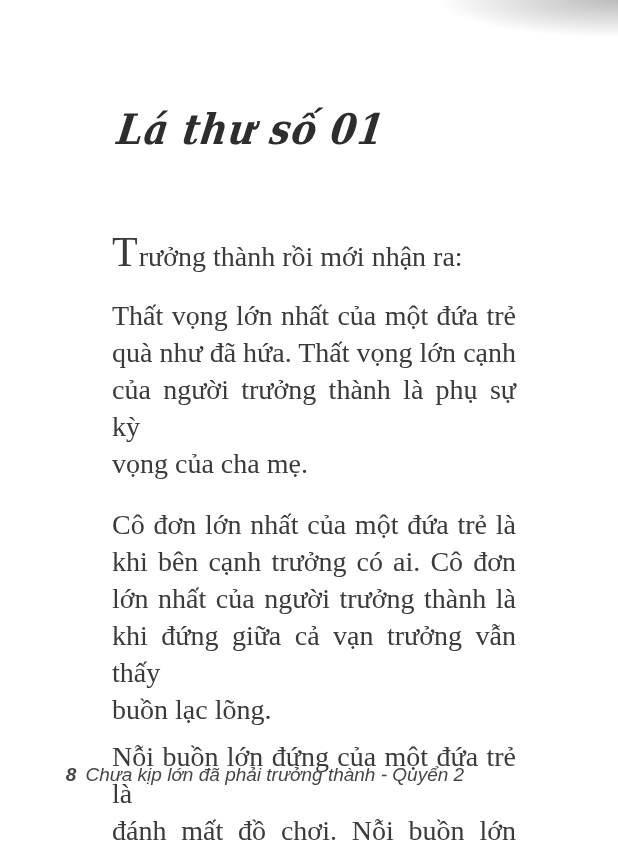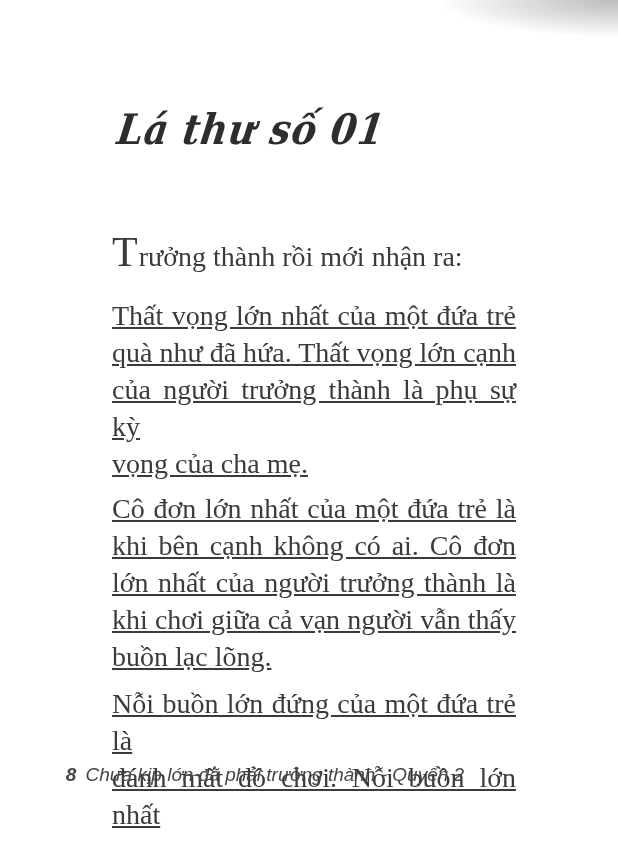--- a/index.html
+++ b/index.html
@@ -60,26 +60,25 @@
     line-height: 44px;
     letter-spacing: 1px;
   }
   .para {
     margin: 0;
     color: #3b3b3b;
     font-size: 28px;
     line-height: 37px;
   }
   .para-2 { margin-top: 18px; }
-  .para-3 { margin-top: 8px; }
+  .para-3 { margin-top: 24px; }
   .para-4 { margin-top: 10px; }
   .text-line {
     text-align: justify;
     text-align-last: justify;
-    text-decoration: underline;
   }
   .text-line.last {
     text-align-last: left;
   }
   .page-footer {
     position: absolute;
     left: 0;
     top: 763px;
     width: 530px;
     text-align: center;
@@ -111,23 +110,23 @@
 
     <div class="para para-2">
       <div class="text-line">Thất vọng lớn nhất của một đứa trẻ</div>
       <div class="text-line">quà như đã hứa. Thất vọng lớn cạnh</div>
       <div class="text-line">của người trưởng thành là phụ sự kỳ</div>
       <div class="text-line last">vọng của cha mẹ.</div>
     </div>
 
     <div class="para para-3">
       <div class="text-line">Cô đơn lớn nhất của một đứa trẻ là</div>
-      <div class="text-line">khi bên cạnh không có ai. Cô đơn</div>
+      <div class="text-line">khi bên cạnh trưởng có ai. Cô đơn</div>
       <div class="text-line">lớn nhất của người trưởng thành là</div>
-      <div class="text-line">khi chơi giữa cả vạn người vẫn thấy</div>
+      <div class="text-line">khi đứng giữa cả vạn trưởng vẫn thấy</div>
       <div class="text-line last">buồn lạc lõng.</div>
     </div>
 
     <div class="para para-4">
       <div class="text-line">Nỗi buồn lớn đứng của một đứa trẻ là</div>
       <div class="text-line">đánh mất đồ chơi. Nỗi buồn lớn nhất</div>
     </div>
 
   </div>
 

